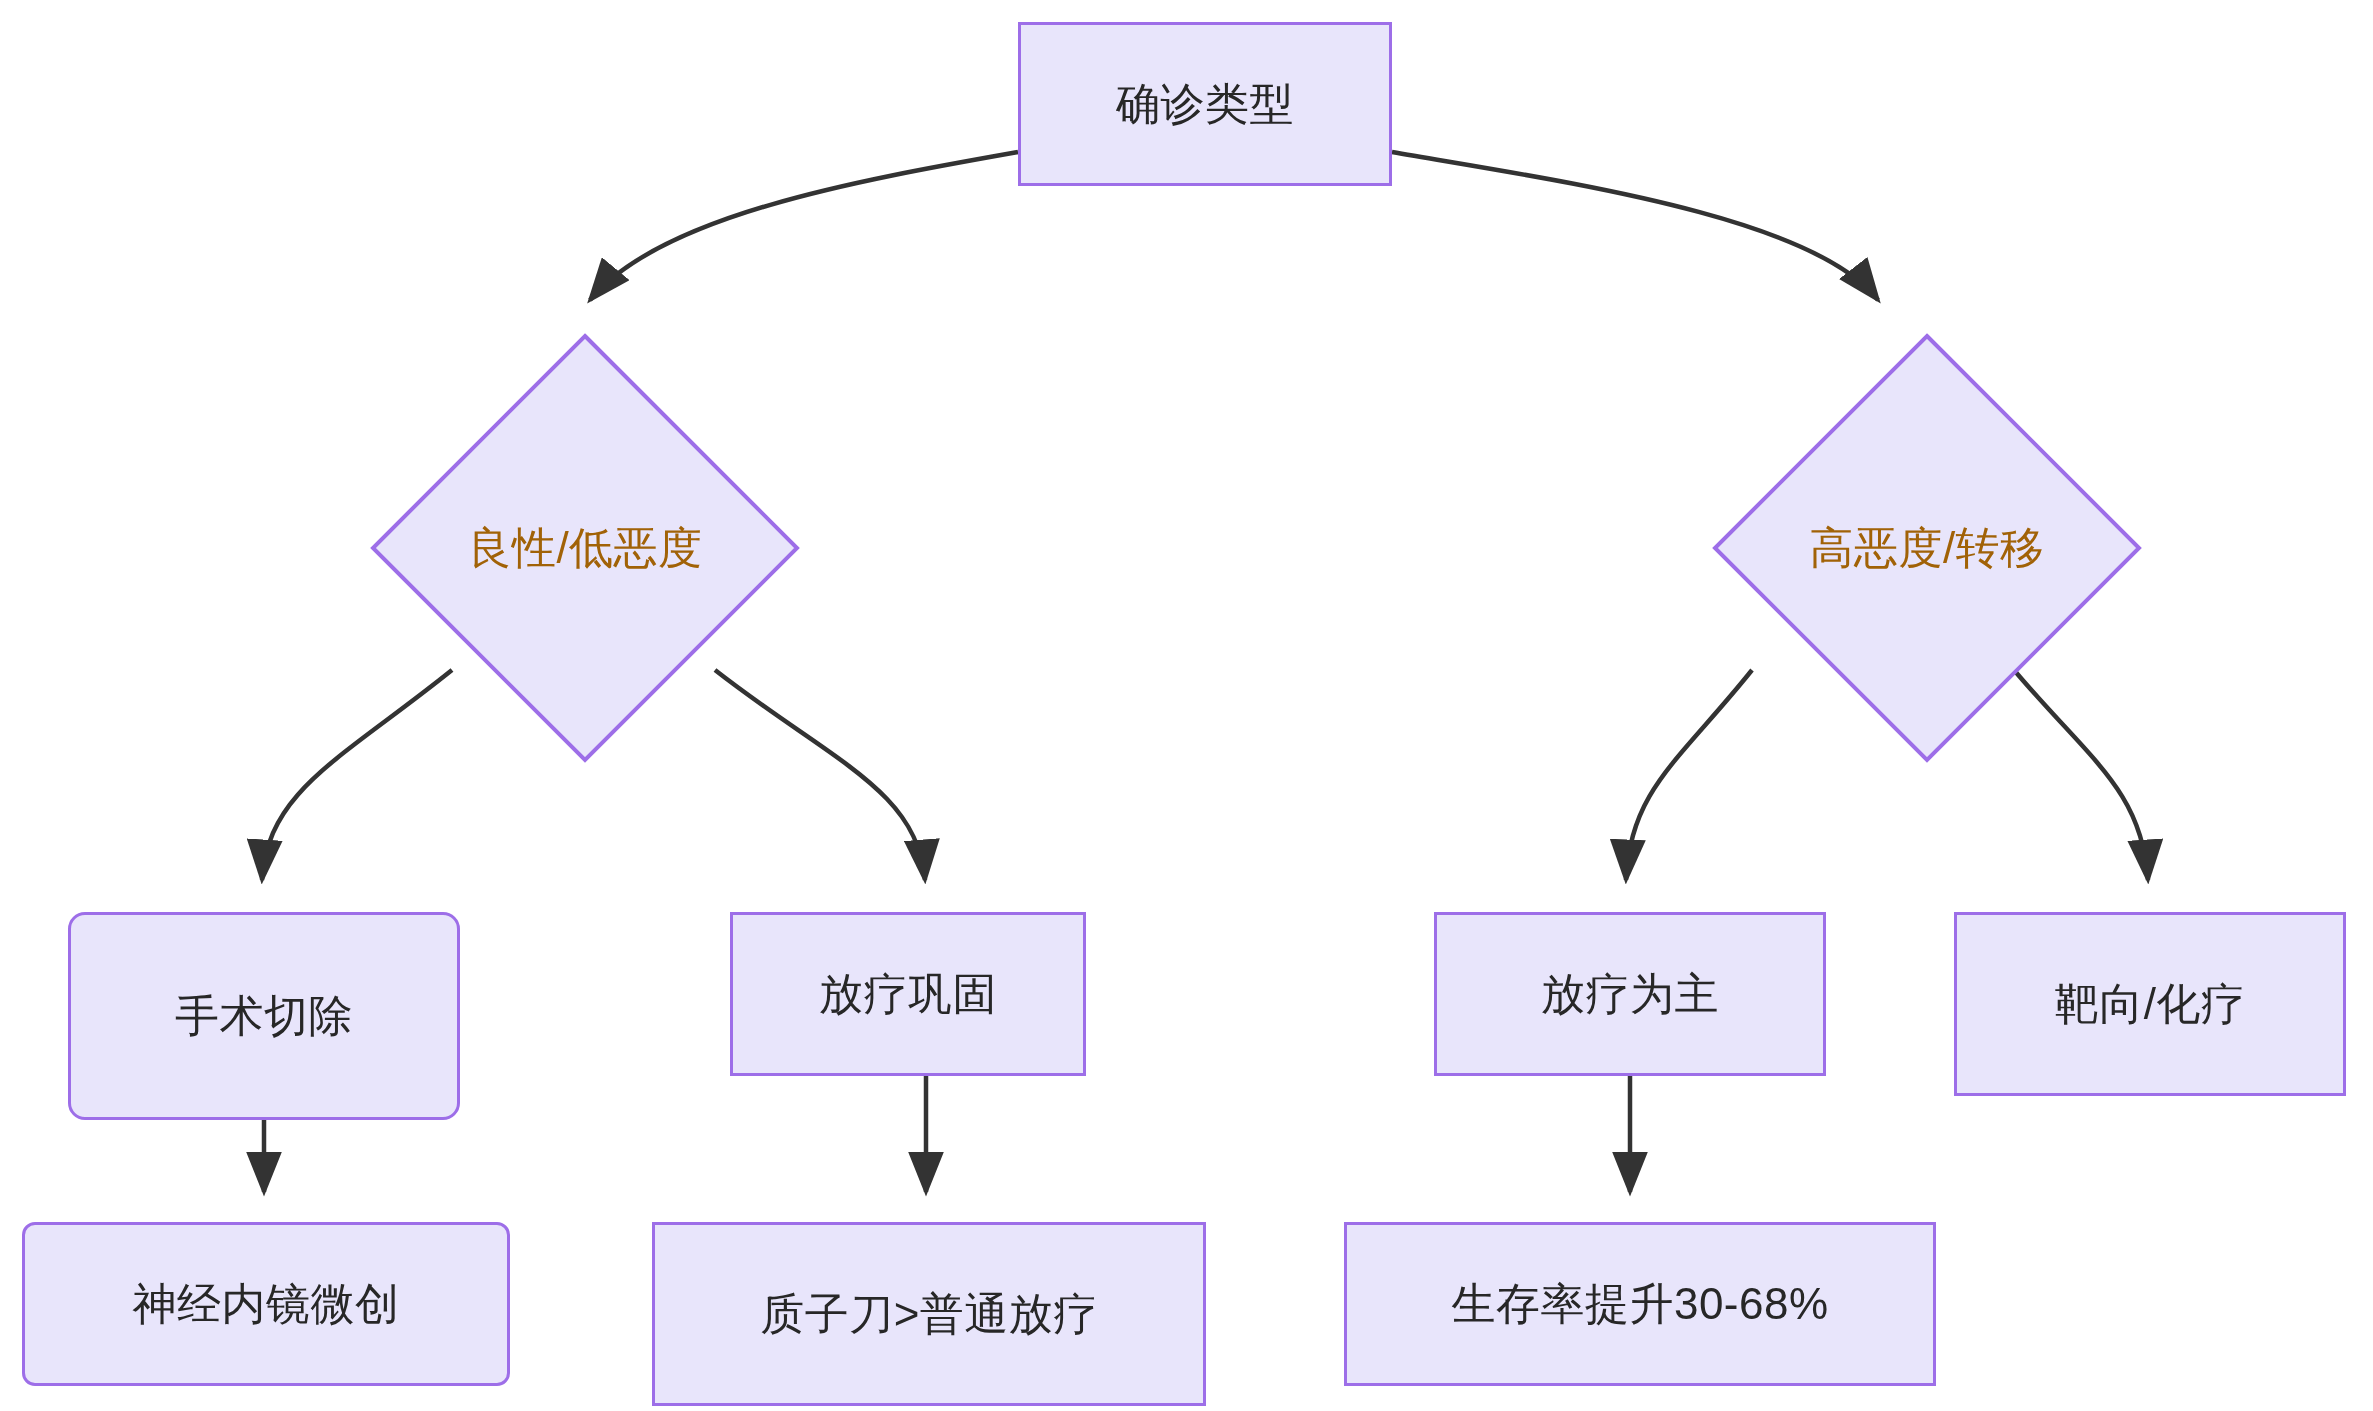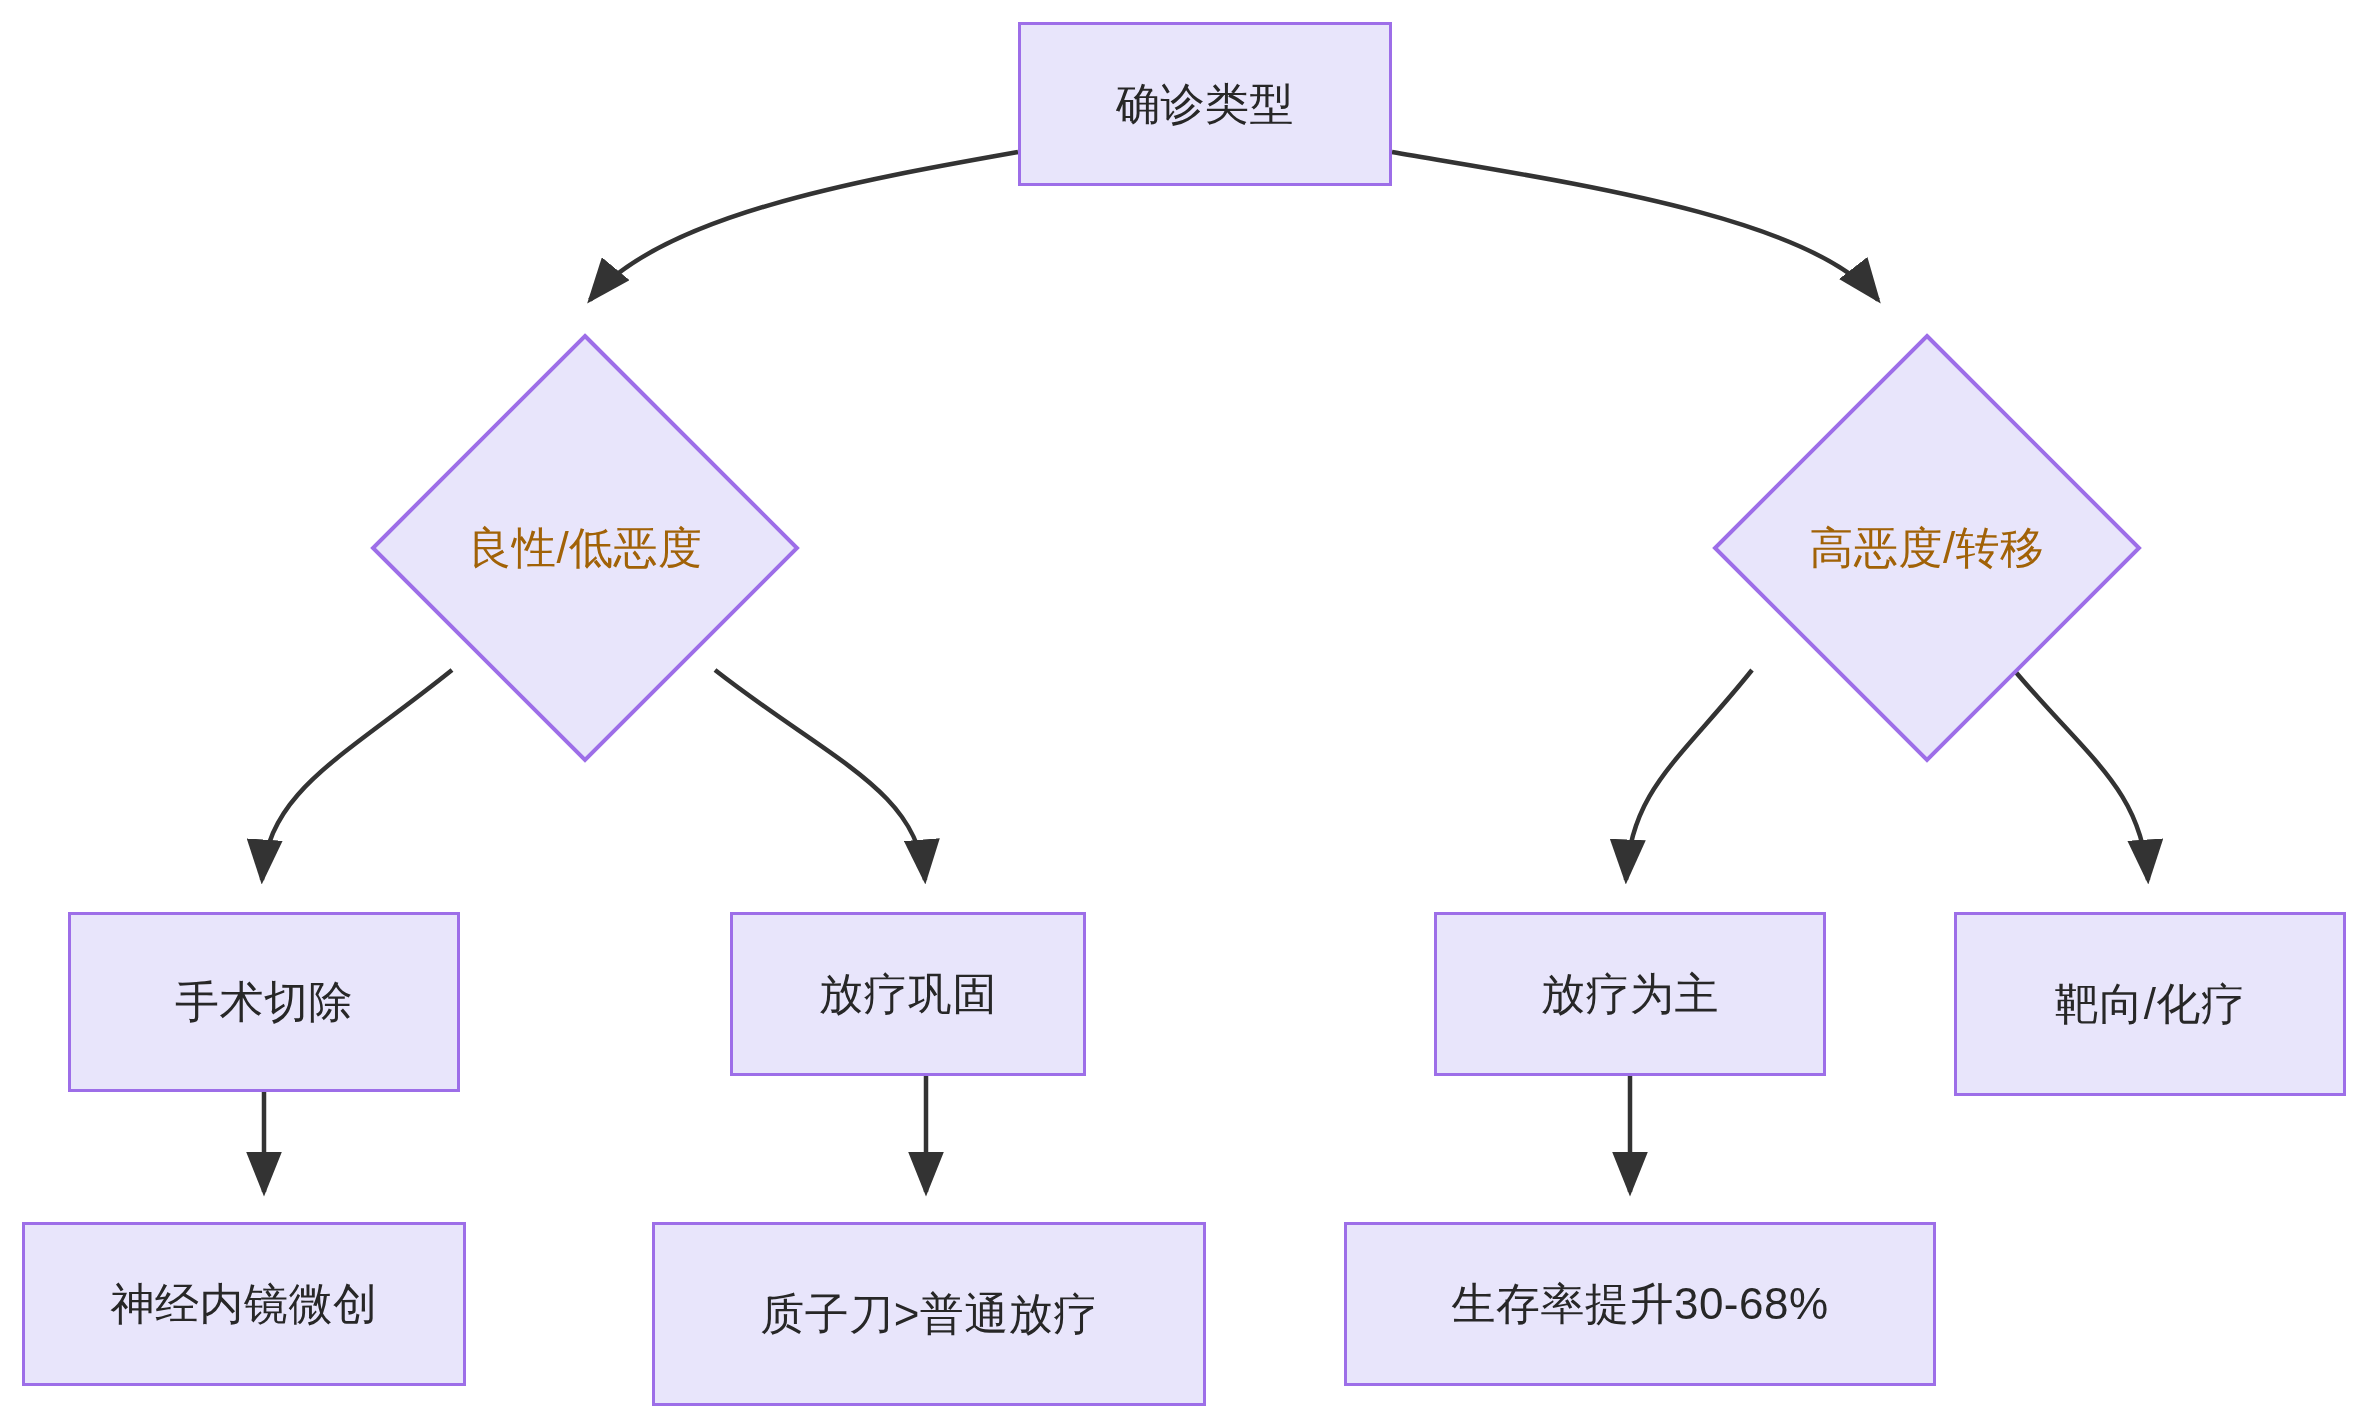--- a/index.html
+++ b/index.html
@@ -105,37 +105,37 @@
     <span class="diamond-label">良性/低恶度</span>
   </div>
 
   <div class="node node-diamond" style="left:1712px; top:333px;">
     <svg class="diamond-shape" viewBox="0 0 430 430" preserveAspectRatio="none" xmlns="http://www.w3.org/2000/svg">
       <polygon points="215,3 427,215 215,427 3,215" fill="#e8e5fb" stroke="#9d6ee8" stroke-width="4"></polygon>
     </svg>
     <span class="diamond-label">高恶度/转移</span>
   </div>
 
-  <div class="node node-rect" style="left:68px; top:912px; width:392px; height:180px;">
+  <div class="node node-rect" style="left:68px; top:912px; width:392px; height:208px;border-radius:17px;">
     <span>手术切除</span>
   </div>
 
   <div class="node node-rect" style="left:730px; top:912px; width:356px; height:164px;">
     <span>放疗巩固</span>
   </div>
 
   <div class="node node-rect" style="left:1434px; top:912px; width:392px; height:164px;">
     <span>放疗为主</span>
   </div>
 
   <div class="node node-rect" style="left:1954px; top:912px; width:392px; height:184px;">
     <span>靶向/化疗</span>
   </div>
 
-  <div class="node node-rect" style="left:22px; top:1222px; width:444px; height:164px;">
+  <div class="node node-rect" style="left:22px; top:1222px; width:488px; height:164px;border-radius:13px;">
     <span>神经内镜微创</span>
   </div>
 
   <div class="node node-rect" style="left:652px; top:1222px; width:554px; height:184px;">
     <span>质子刀&gt;普通放疗</span>
   </div>
 
   <div class="node node-rect" style="left:1344px; top:1222px; width:592px; height:164px;">
     <span>生存率提升30-68%</span>
   </div>

